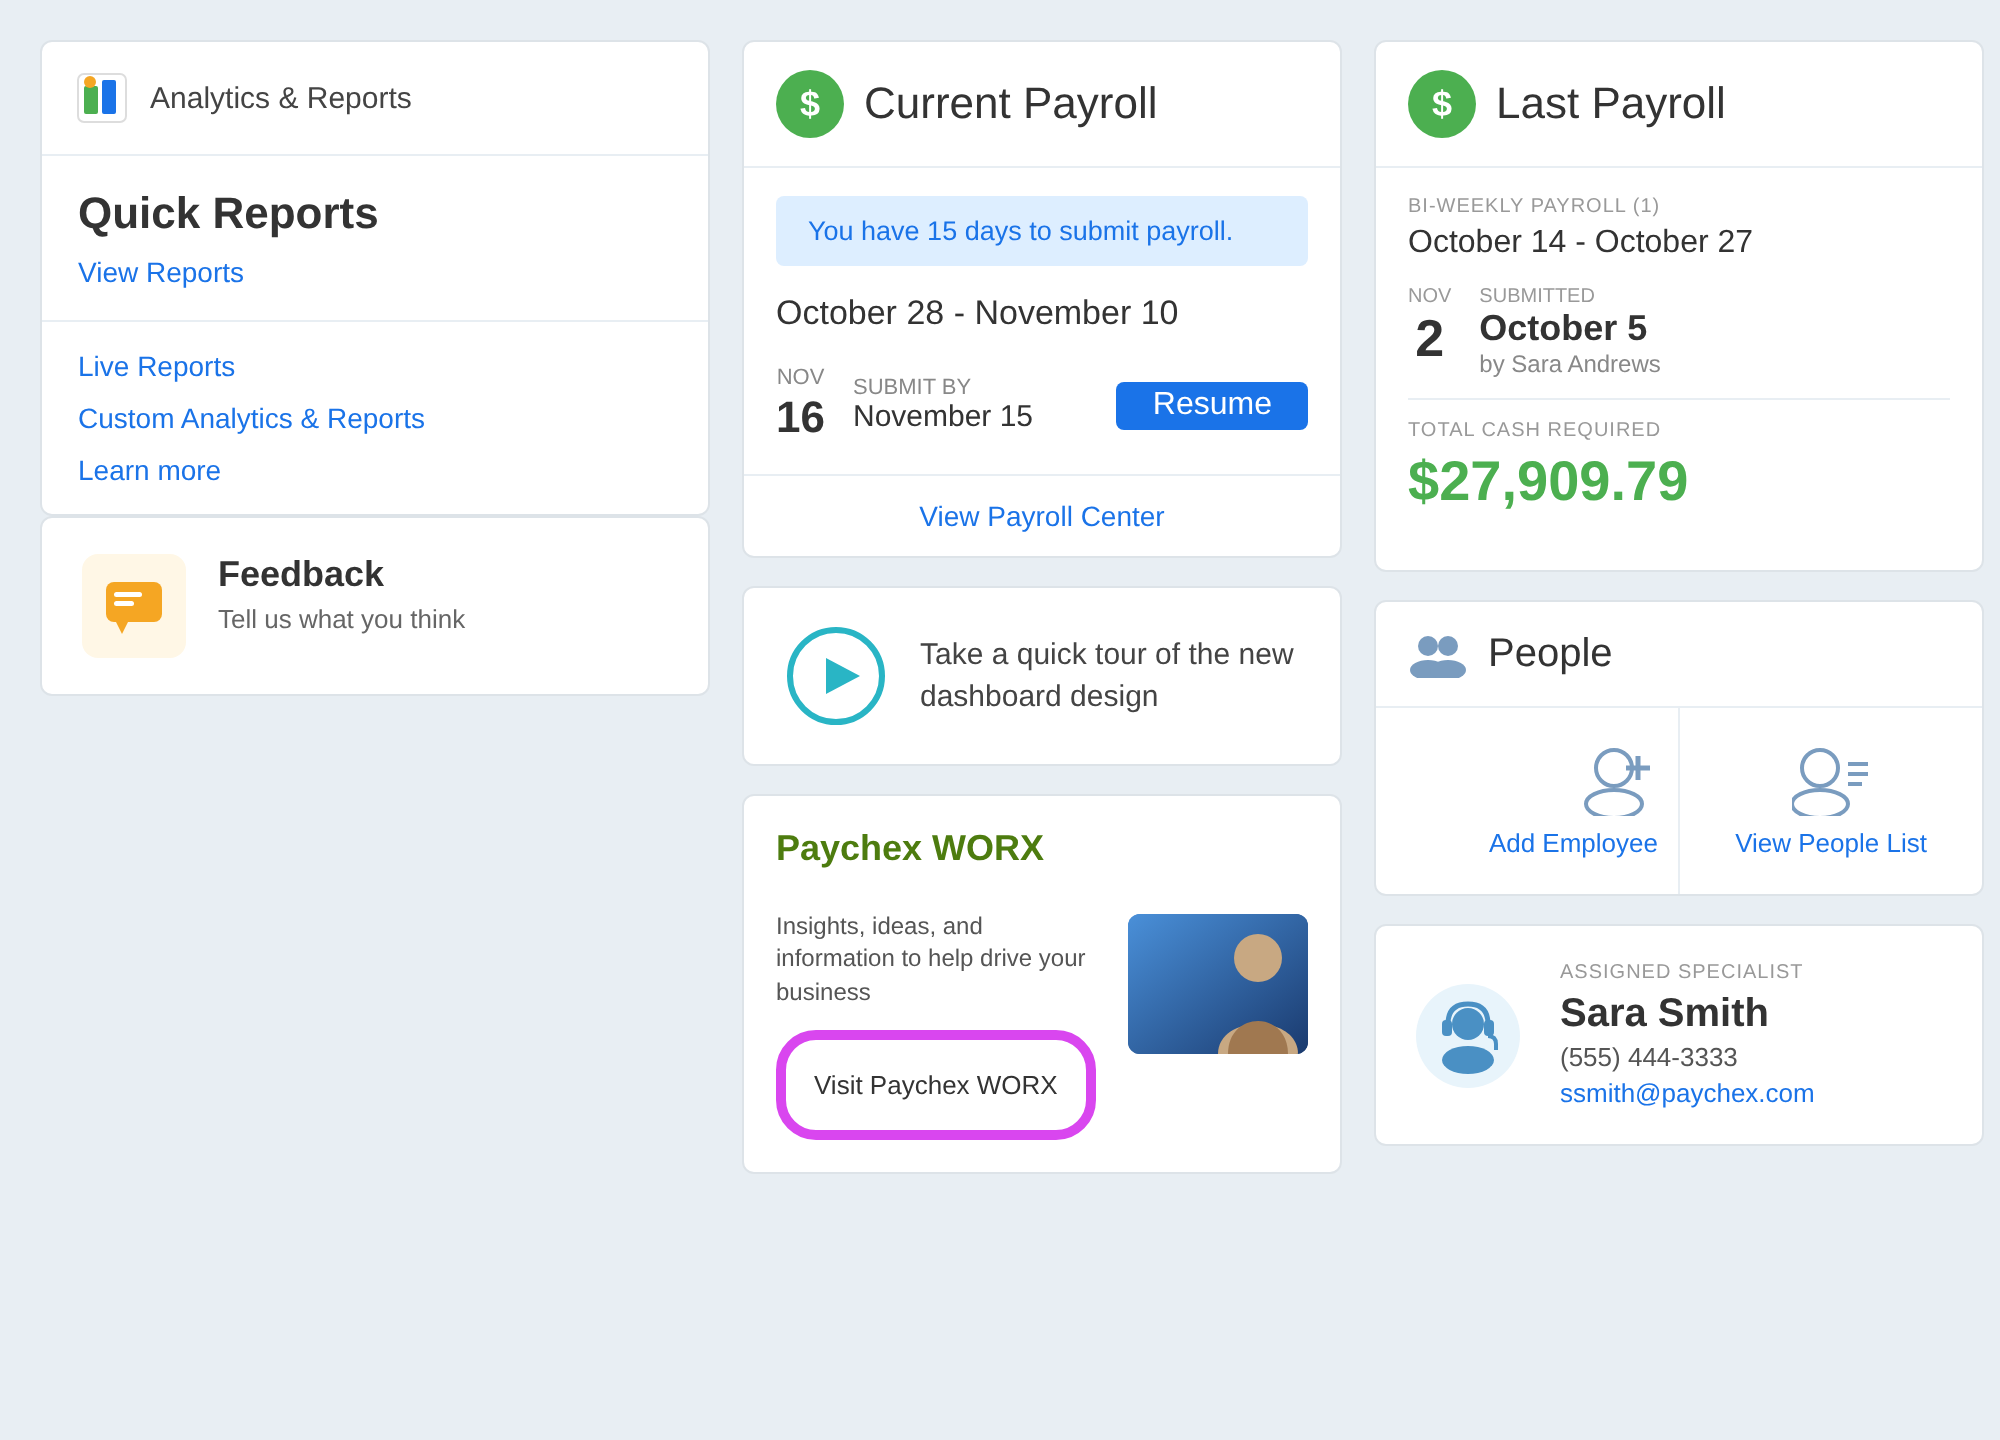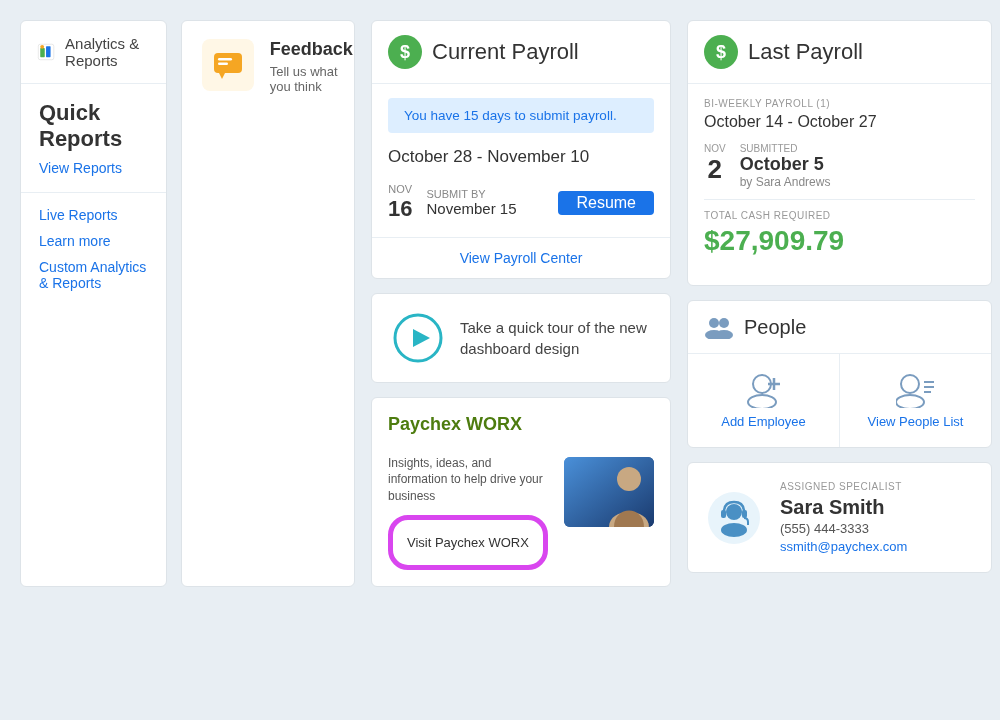--- a/index.html
+++ b/index.html
@@ -22,22 +22,21 @@
     .card {
       background: #fff;
       border-radius: 6px;
       border: 1px solid #dde3e8;
       overflow: hidden;
     }
 
     
     .left-col {
       display: flex;
-      flex-direction: row;
-      gap: 14px;
+      flex-direction: column;
     }
 
     
     .analytics-card .card-header {
       display: flex;
       align-items: center;
       padding: 14px 16px;
       border-bottom: 1px solid #e8eef3;
       gap: 10px;
     }
@@ -428,20 +427,21 @@
       cursor: pointer;
       text-decoration: none;
       color: #1a73e8;
       font-size: 13px;
       font-weight: 500;
       border: none;
       background: none;
     }
     .people-action:first-child {
       border-right: 1px solid #e8eef3;
+      align-items: flex-end;
     }
     .people-action svg {
       margin-bottom: 6px;
     }
 
     
     .specialist-card {
       display: flex;
       align-items: center;
       padding: 18px 16px;
@@ -496,22 +496,22 @@
           <circle cx="8" cy="6" r="3" fill="#f5a623"></circle>
         </svg>
         <span class="card-header-title">Analytics &amp; Reports</span>
       </div>
       <div class="quick-reports-section">
         <div class="quick-reports-title">Quick Reports</div>
         <a href="#" class="view-reports-link">View Reports</a>
       </div>
       <div class="links-section">
         <a href="#">Live Reports</a>
+        <a href="#">Custom Analytics &amp; Reports</a>
         <a href="#">Learn more</a>
-        <a href="#">Custom Analytics &amp; Reports</a>
       </div>
     </div>
 
     <div class="card feedback-card">
       <div class="feedback-icon-wrap">
         <svg width="34" height="34" viewBox="0 0 34 34">
           <rect x="3" y="5" width="28" height="20" rx="4" fill="#f5a623"></rect>
           <rect x="7" y="10" width="14" height="2.5" rx="1.25" fill="#fff"></rect>
           <rect x="7" y="14.5" width="10" height="2.5" rx="1.25" fill="#fff"></rect>
           <polygon points="8,25 14,25 11,31" fill="#f5a623"></polygon>

